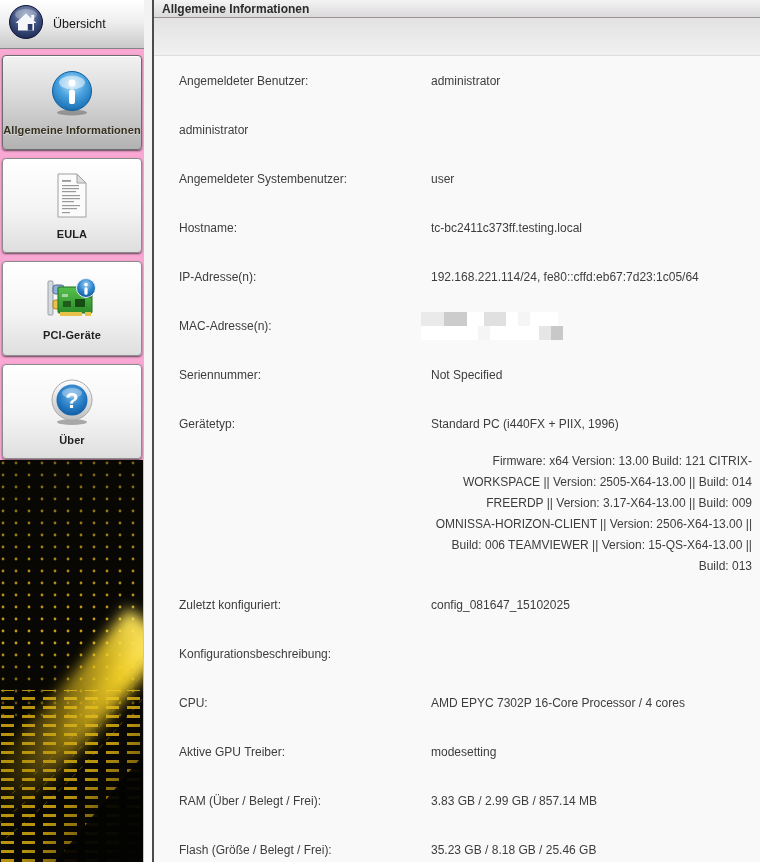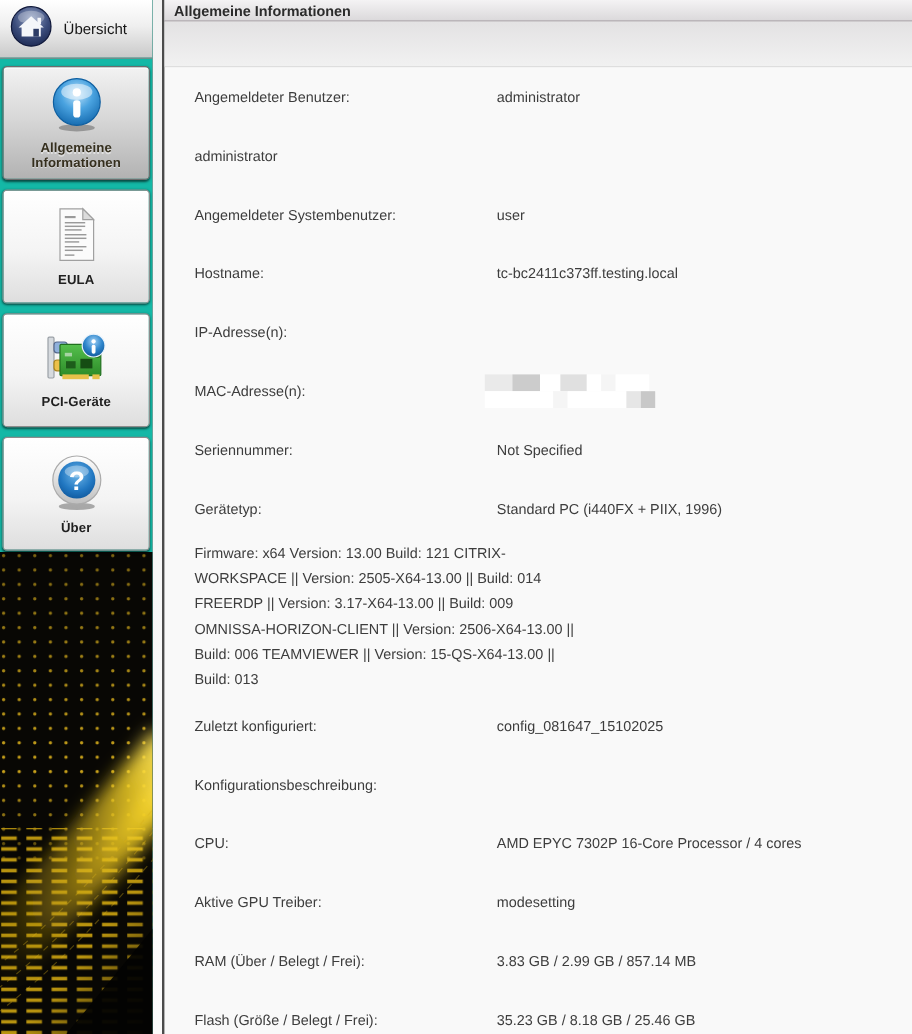--- a/index.html
+++ b/index.html
@@ -1,21 +1,21 @@
 <!DOCTYPE html>
 <html><head>
 <meta charset="utf-8">
 <style>
   * { margin:0; padding:0; box-sizing:border-box; }
   html,body { width:760px; height:862px; overflow:hidden; background:#000; }
   body { font-family:"Liberation Sans", sans-serif; }
   .app { position:relative; width:760px; height:862px; display:flex; background:#0b0a07; }
 
   
-  .sidebar { position:relative; width:127px; height:100%; flex:none; background:#14b8a6; overflow:hidden; }
+  .sidebar { position:relative; width:144px; height:100%; flex:none; background:#f9a8d4; overflow:hidden; }
   .overview { position:relative; z-index:3; height:49px; display:flex; align-items:center; gap:9px; padding:0 6px 0 8px;
     background:linear-gradient(#ffffff 0%, #efefef 45%, #c9c9c9 100%); border-bottom:1px solid #858585; cursor:pointer; }
   .overview-label { font-size:12.5px; color:#161616; }
   .nav { position:absolute; z-index:3; top:55px; left:2px; right:2px; display:flex; flex-direction:column; gap:8px; }
   .nav-btn { height:95px; border:1px solid #8c8c8c; border-radius:4px; cursor:pointer;
     background:linear-gradient(#ffffff 0%, #f4f4f4 55%, #dedede 100%);
     box-shadow:inset 0 1px 0 #ffffff, 0 1px 2px rgba(0,0,0,0.6);
     display:flex; flex-direction:column; align-items:center; justify-content:center; gap:5px; }
   .nav-btn .btn-label { font-size:11px; font-weight:bold; color:#1f1f1f; letter-spacing:0.1px; }
   .nav-btn.selected { background:linear-gradient(#f2f2f2 0%, #d8d8d8 45%, #b2b2b2 100%); border-color:#6d6d6d; }
@@ -29,21 +29,21 @@
   .main { flex:1; display:flex; flex-direction:column; background:#f9f9f9; border-left:2px solid #4b4b4b; overflow:hidden; }
   .title-bar { height:18px; flex:none; display:flex; align-items:center; padding:0 8px;
     background:linear-gradient(#f4f3f4, #dbd9db); border-bottom:1px solid #9b9298; }
   .page-title { font-size:12px; font-weight:bold; color:#2b2b2b; }
   .sub-header { height:38px; flex:none; background:linear-gradient(#e3e2e3, #f1f1f1); border-bottom:1px solid #dedede; }
   .content { flex:1; overflow:hidden; padding-left:12px;margin-left:13px; }
   .row { display:flex; align-items:center; min-height:49px; font-size:12px; color:#3d3d3d; }
   .row .label { width:252px; flex:none; }
   .row .value { flex:1; padding-right:8px; line-height:16px; }
   .row.tall { min-height:132px; }
-  .row.tall .value { white-space:pre-line; line-height:21px; }
+  .row.tall .value { white-space:pre-line; line-height:21px;text-align:right; }
 
   
   .mosaic { display:flex; flex-direction:column; margin-left:-10px; }
   .mosaic-row { display:flex; height:14px; }
   .mosaic-row span { height:14px; flex:none; display:block; }
 
   button { font-family:inherit; }
 </style>
 </head>
 <body>
@@ -252,20 +252,21 @@
         <div class="value">user</div>
       </div>
 
       <div class="row">
         <div class="label">Hostname:</div>
         <div class="value">tc-bc2411c373ff.testing.local</div>
       </div>
 
       <div class="row">
         <div class="label">IP-Adresse(n):</div>
+        <div class="value">192.168.221.114/24, fe80::cffd:eb67:7d23:1c05/64</div>
       </div>
 
       <div class="row">
         <div class="label">MAC-Adresse(n):</div>
         <div class="value">
           <div class="mosaic">
               <div class="mosaic-row">
                 <span style="width: 23px; background: rgb(234, 234, 234);"></span>
                 <span style="width: 23px; background: rgb(204, 204, 204);"></span>
                 <span style="width: 17px; background: rgb(255, 255, 255);"></span>

